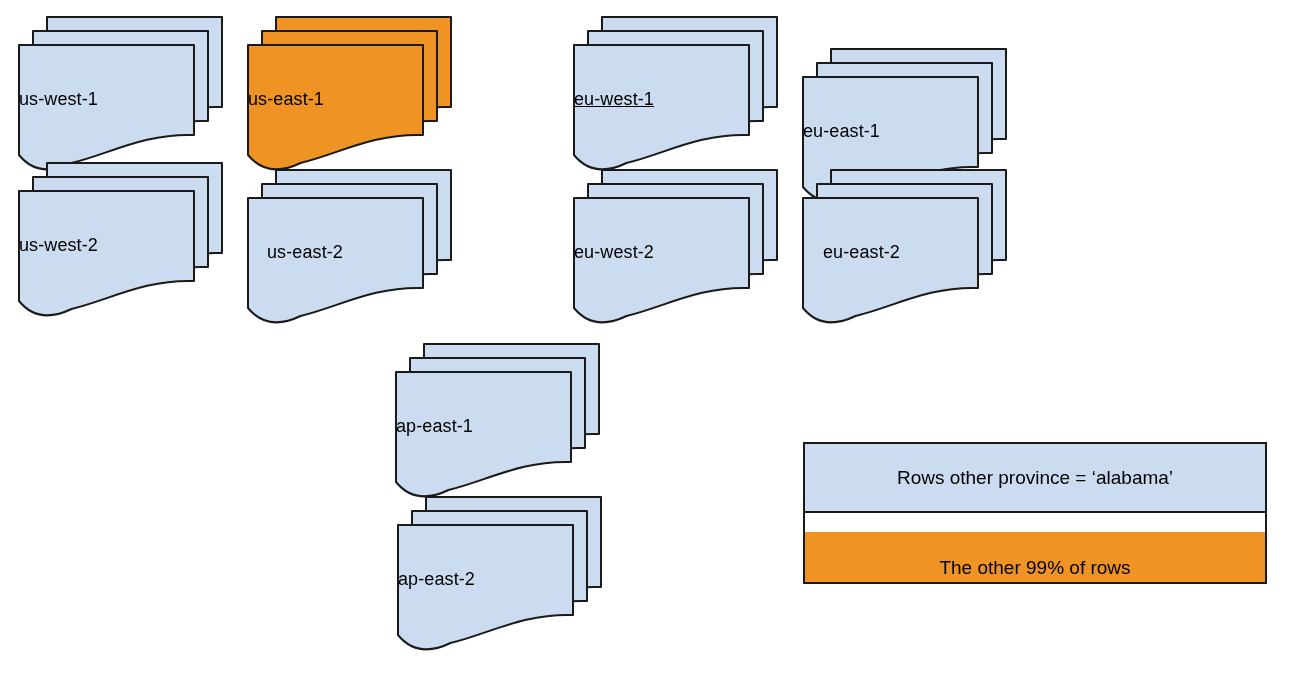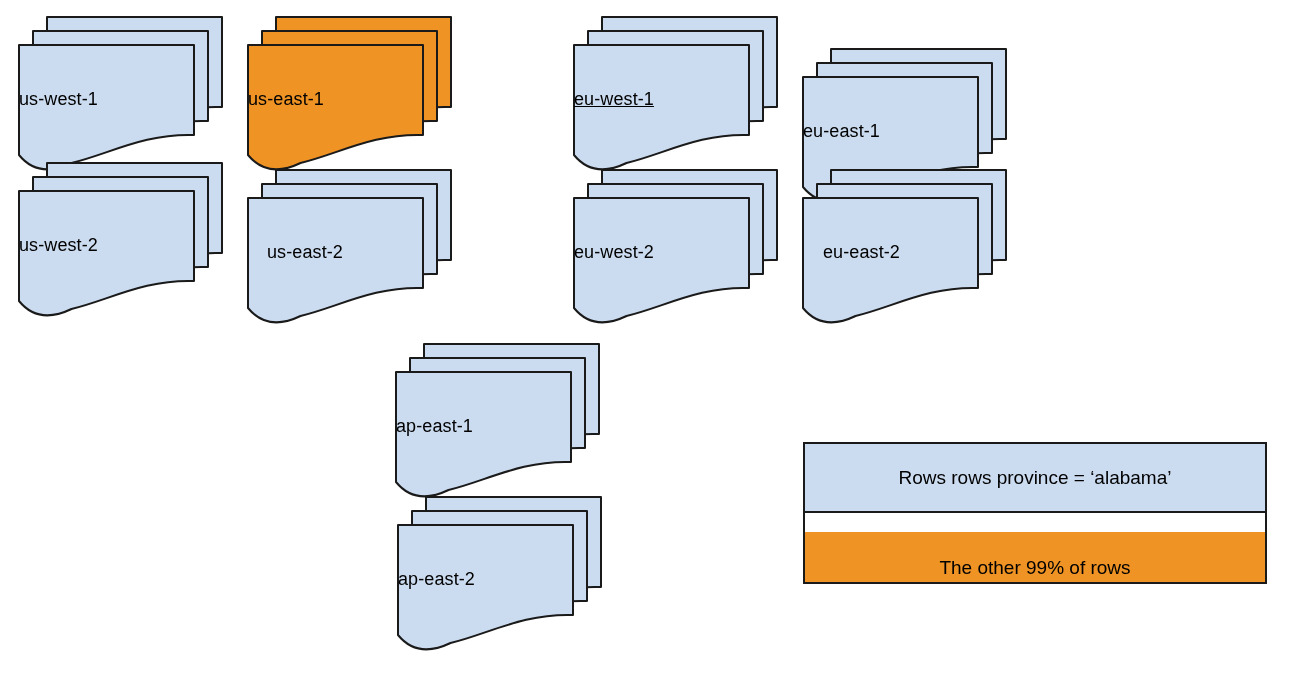--- a/index.html
+++ b/index.html
@@ -231,19 +231,19 @@
         <g transform="translate(0,28)">
           <path d="M 0 0 L 175 0 L 175 90 C 126 88 87.5 110 52.5 118 C 29.750000000000004 129 12.250000000000002 125 0 110 Z" fill="#ccdcf0" stroke="#1a1a1a" stroke-width="2" stroke-linejoin="round"></path>
         </g>
       </svg>
       <div class="stack-label" style="top: 28px;">
         <span>ap-east-2</span>
       </div>
     </div>
     <div class="legend" style="left: 803px; top: 442px; width: 464px; height: 142px;">
       <div class="legend-row top" style="background: rgb(204, 220, 240); height: 69px;">
-        <span>Rows rows province = ‘alabama’</span>
+        <span>Rows other province = ‘alabama’</span>
       </div>
       <div class="legend-row" style="background: rgb(239, 147, 37); height: 71px; margin-top: 19px;">
         <span>The other 99% of rows</span>
       </div>
     </div>
   </div>
 
 </body></html>

